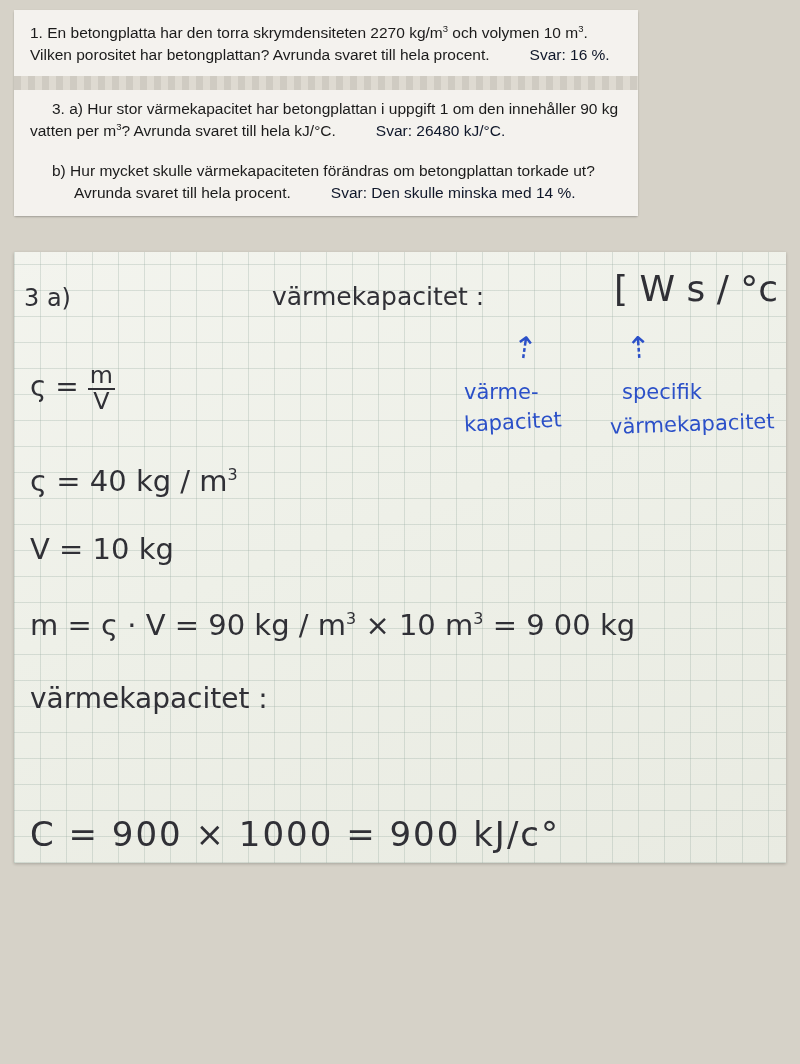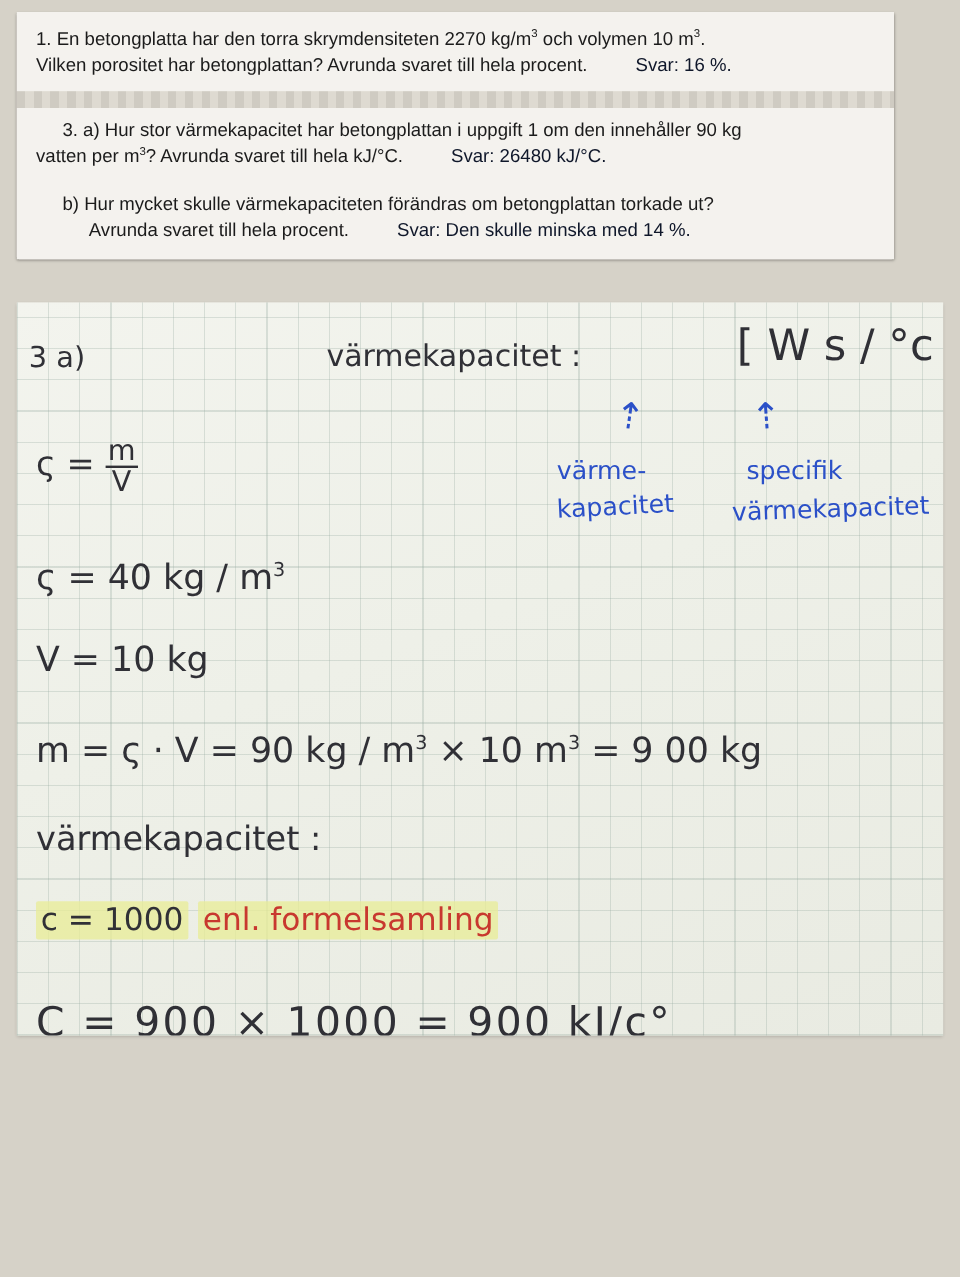--- a/index.html
+++ b/index.html
@@ -11,21 +11,21 @@
     position:relative;
   }
   .page{
     position:absolute;
     left:0;top:0;width:800px;height:1064px;
     background:#d6d2c8;
   }
   
   .printed{
     position:absolute;
-    left:14px;top:10px;width:731px;
+    left:14px;top:10px;width:624px;
     background:#f2f0ec;
     border-radius:2px;
     box-shadow:0 1px 2px rgba(0,0,0,.25);
   }
   .pblock{
     background:#f4f2ee;
     padding:8px 14px 8px 16px;
     color:#1b1b1b;
     font-size:15.5px;
     line-height:1.42;
@@ -146,26 +146,22 @@
     <div class="hw ink-dark" style="left:16px;top:280px;font-size:29px;">V = 10 kg</div>
 
     <div class="hw ink-dark" style="left:16px;top:356px;font-size:29px;">
       <span>m = ς · V =   90   kg / m</span><span class="sup">3</span>
       <span>× 10 m</span><span class="sup">3</span>
       <span>= 9 00 kg</span>
     </div>
 
     <div class="hw ink-dark" style="left:16px;top:430px;font-size:28px;">värmekapacitet :</div>
 
-    <div class="hw" style="left:16px;top:500px;font-size:26px;">
-      <span class="hl ink-dark">c = 1000</span>
-      <span class="hl ink-red">enl. formelsamling</span>
-    </div>
 
-    <div class="hw ink-dark" style="left:16px;top:562px;font-size:34px;letter-spacing:2px;margin-top:18px;">C = 900 × 1000 = 900 kJ/c°</div>
+    <div class="hw ink-dark" style="left:16px;top:562px;font-size:34px;letter-spacing:2px;">C = 900 × 1000 = 900 kJ/c°</div>
 
     <div class="box" style="left:14px;top:676px;width:346px;height:82px;"></div>
     <div class="hw ink-blue" style="left:30px;top:698px;font-size:22px;">SVAR :</div>
     <div class="hw ink-dark" style="left:142px;top:690px;font-size:32px;margin-left:16px;">900</div>
     <div class="hw ink-red" style="left:280px;top:694px;font-size:30px;">J/c°</div>
 
   </div>
 </div>
 
 </body></html>

